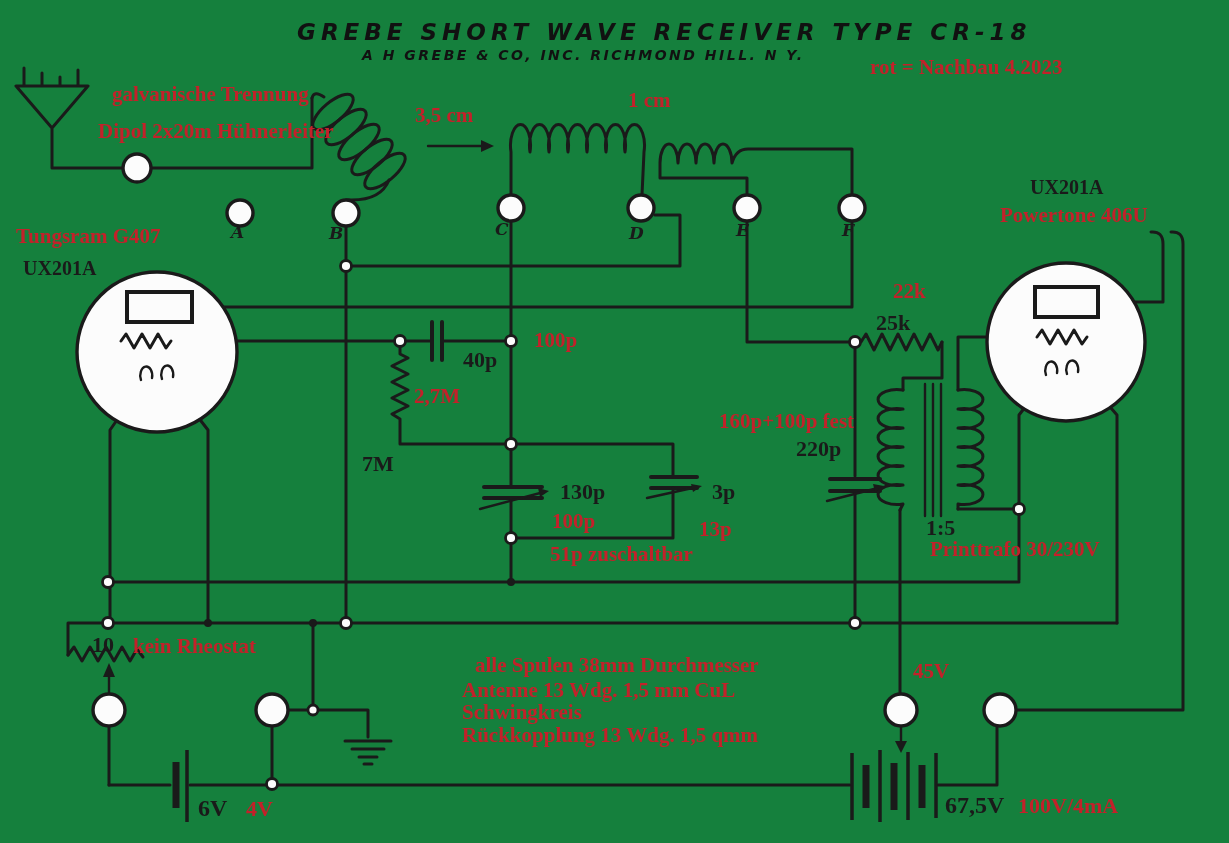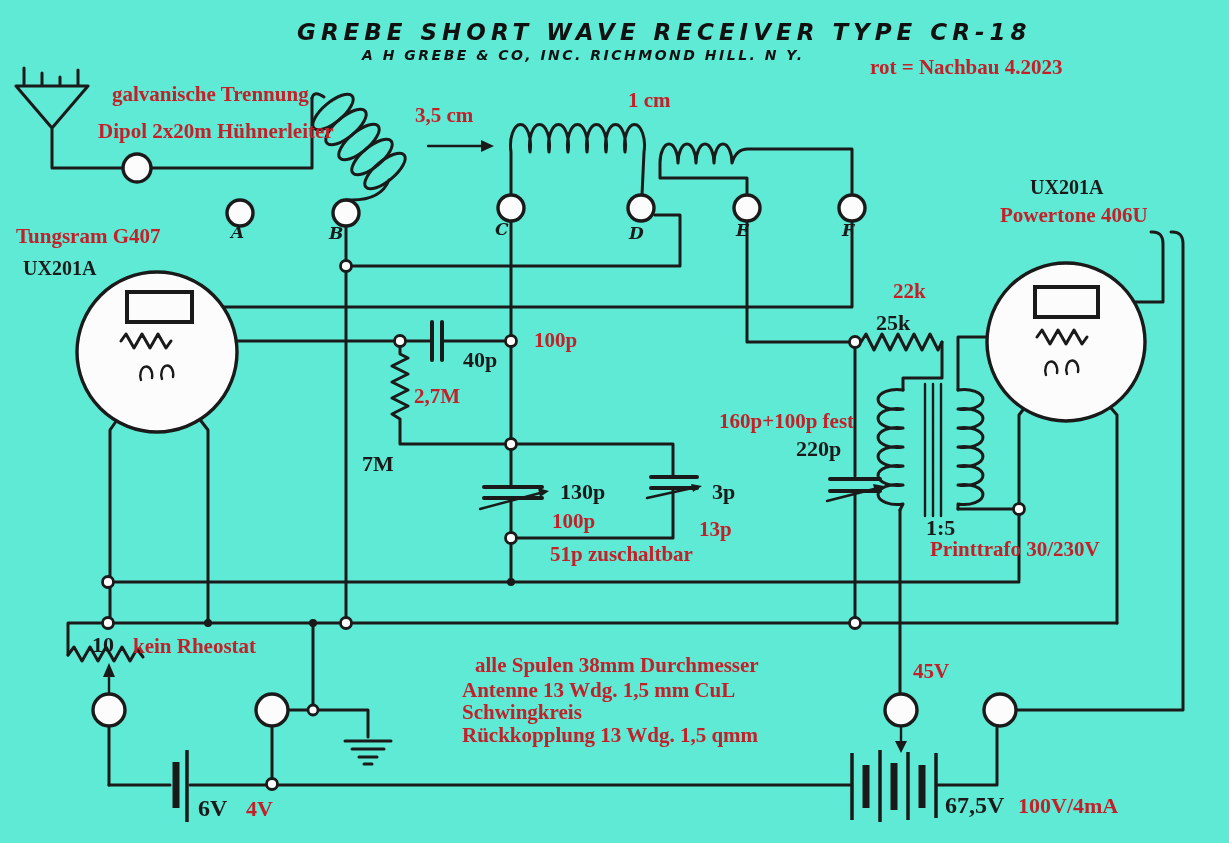--- a/index.html
+++ b/index.html
@@ -1,16 +1,16 @@
 <!DOCTYPE html>
 <html><head>
 <meta charset="utf-8">
 <style>
   html,body{margin:0;padding:0;background:#ffffff;}
-  .page{position:relative;width:1229px;height:843px;background:#5eead4;overflow:hidden;
+  .page{position:relative;width:1229px;height:843px;background:#15803d;overflow:hidden;
         font-family:"Liberation Serif", serif;}
   svg{position:absolute;left:0;top:0;}
   .wire{fill:none;stroke:#1a1a1a;stroke-width:3;stroke-linecap:round;stroke-linejoin:round;}
   .wire-thin{fill:none;stroke:#1a1a1a;stroke-width:2.4;stroke-linecap:round;}
   .plate{fill:none;stroke:#1a1a1a;stroke-width:4;stroke-linecap:round;}
   .term-c{fill:#fcfcfc;stroke:#1a1a1a;stroke-width:3.4;}
   .donut{fill:#fcfcfc;stroke:#1a1a1a;stroke-width:2.8;}
   .dot{fill:#1a1a1a;stroke:none;}
   .head{fill:#1a1a1a;stroke:none;}
   .blk{fill:#1a1a1a;font-family:"Liberation Serif",serif;font-weight:bold;font-size:22px;}

